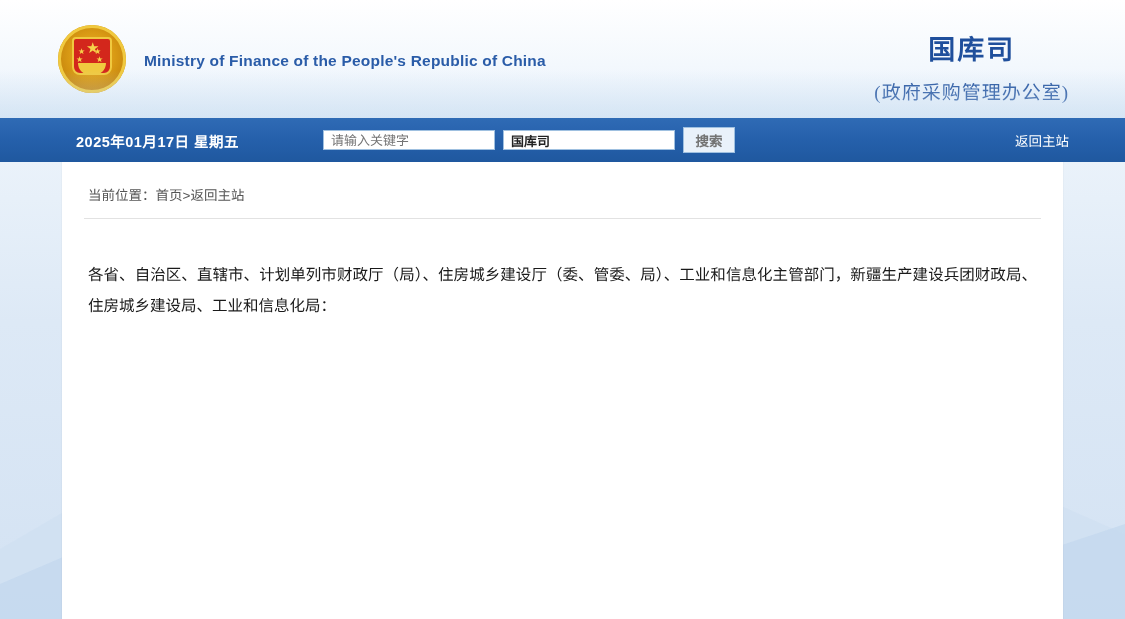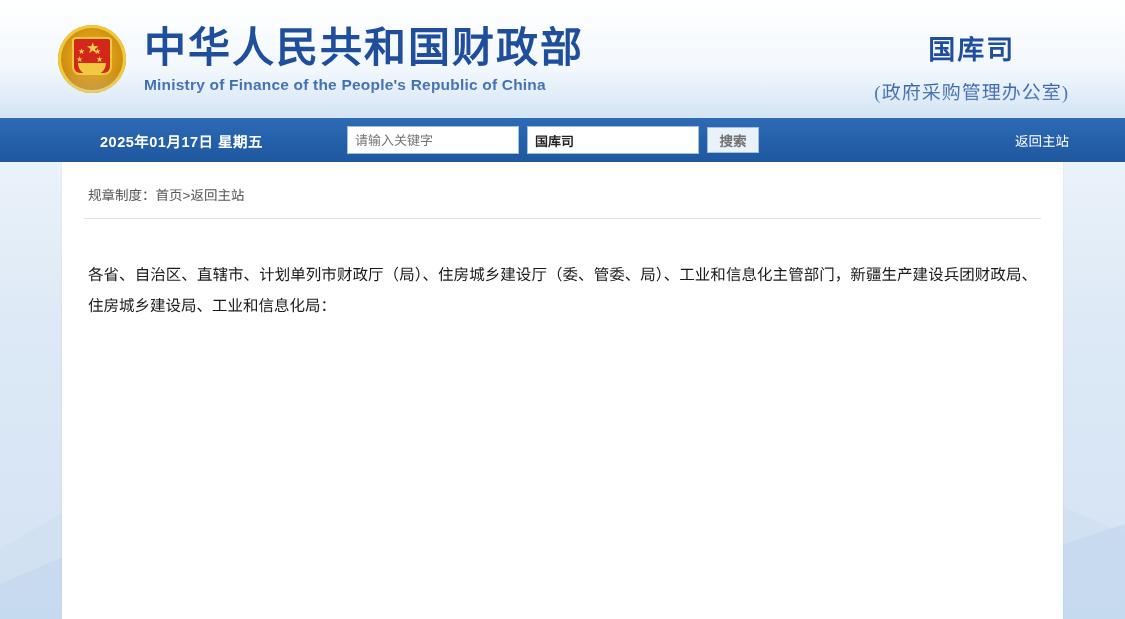--- a/index.html
+++ b/index.html
@@ -122,34 +122,34 @@
   .navbar {
     position: relative;
     width: 1125px;
     height: 44px;
     background: linear-gradient(180deg, #2f6bb5 0%, #2560ab 50%, #1f589f 100%);
     display: flex;
     align-items: center;
     color: #ffffff;
   }
   .nav-date {
-    margin-left: 100px;
+    margin-left: 76px;
     font-size: 14.5px;
     font-weight: bold;
     letter-spacing: 0.5px;
     white-space: nowrap;
   }
   .search-area {
     margin-left: 84px;
     display: flex;
     align-items: center;
     gap: 8px;
   }
   .search-input, .scope-input {
-    height: 28px;
+    height: 20px;
     border: 1px solid #9fc0e0;
     background: #ffffff;
     font-size: 13px;
     color: #333;
     padding: 0 7px;
     outline: none;
     font-family: "Liberation Sans", sans-serif;
   }
   .search-input { width: 172px; color: #8a8a8a; }
   .scope-input { width: 172px; color: #222; font-weight: bold; }
@@ -247,21 +247,20 @@
       <div class="ring"></div>
       <div class="shield"></div>
       <div class="star s0">★</div>
       <div class="star s1">★</div>
       <div class="star s2">★</div>
       <div class="star s3">★</div>
       <div class="star s4">★</div>
       <div class="gear"></div>
     </div>
     <div class="title-block">
-      <div class="title-cn">中华人民共和国财政部</div>
       <div class="title-en">Ministry of Finance of the People's Republic of China</div>
     </div>
   </div>
   <div class="dept-block">
     <div class="dept-name">国库司</div>
     <div class="dept-sub">(政府采购管理办公室)</div>
   </div>
 </div>
 
 <div class="navbar">
@@ -275,21 +274,21 @@
 </div>
 
 <div class="page">
   <svg class="mountains" viewBox="0 0 1125 260" preserveAspectRatio="none">
     <path d="M0,190 L120,120 L210,175 L300,95 L410,180 L520,140 L640,200 L760,130 L880,185 L1000,120 L1125,175 L1125,260 L0,260 Z" fill="#cfe0f1" opacity="0.8"></path>
     <path d="M0,225 L140,165 L260,215 L380,150 L500,205 L620,165 L740,215 L870,160 L990,210 L1125,165 L1125,260 L0,260 Z" fill="#c2d7ed" opacity="0.8"></path>
   </svg>
 
   <div class="content-card">
     <div class="breadcrumb">
-      <span>规章制度：</span><a href="#">首页</a><span>&gt;</span><a href="#">返回主站</a>
+      <span>当前位置：</span><a href="#">首页</a><span>&gt;</span><a href="#">返回主站</a>
     </div>
     <div class="divider"></div>
 
     <div class="doc-title">
     </div>
 
 
     <div class="doc-body">
       <p>各省、自治区、直辖市、计划单列市财政厅（局）、住房城乡建设厅（委、管委、局）、工业和信息化主管部门，新疆生产建设兵团财政局、住房城乡建设局、工业和信息化局：</p>
     </div>

